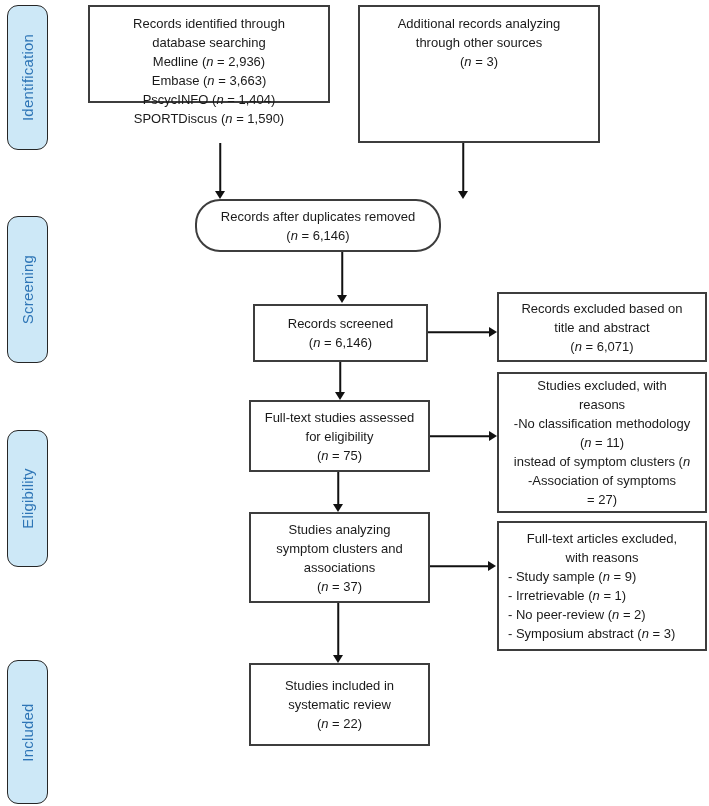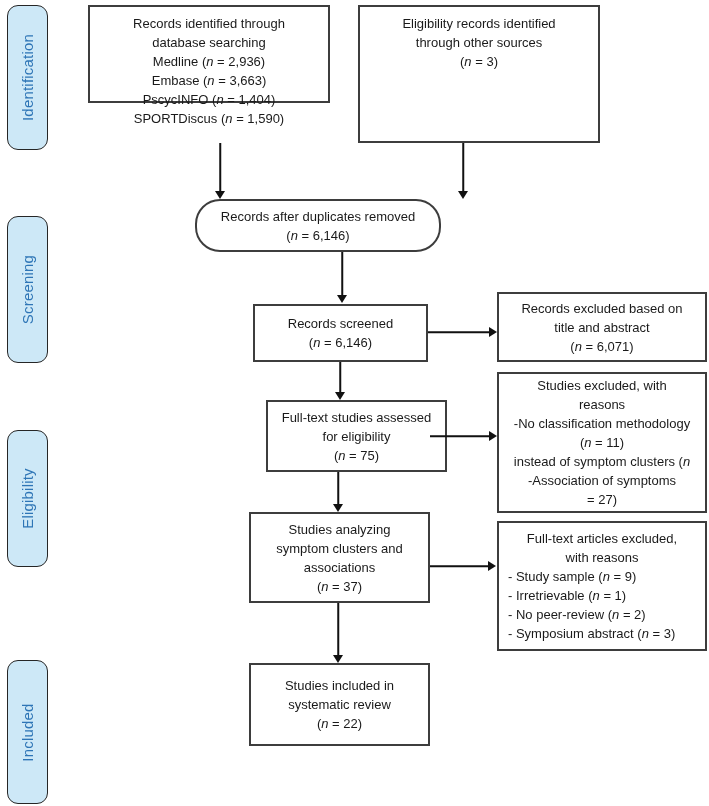--- a/index.html
+++ b/index.html
@@ -105,42 +105,42 @@
   <div class="box top" style="left:88px; top:5px; width:242px; height:98px;">
       <div class="line">Records identified through</div>
       <div class="line">database searching</div>
       <div class="line">Medline (<i>n</i> = 2,936)</div>
       <div class="line">Embase (<i>n</i> = 3,663)</div>
       <div class="line">PscycINFO (<i>n</i> = 1,404)</div>
       <div class="line">SPORTDiscus (<i>n</i> = 1,590)</div>
     </div>
 
   <div class="box top" style="left:358px; top:5px; width:242px; height:138px;">
-      <div class="line">Eligibility records identified</div>
+      <div class="line">Additional records analyzing</div>
       <div class="line">through other sources</div>
       <div class="line">(<i>n</i> = 3)</div>
     </div>
 
   <div class="box" style="left:195px; top:199px; width:246px; height:53px;border-radius:25px;">
       <div class="line">Records after duplicates removed</div>
       <div class="line">(<i>n</i> = 6,146)</div>
     </div>
 
   <div class="box" style="left:253px; top:304px; width:175px; height:58px;">
       <div class="line">Records screened</div>
       <div class="line">(<i>n</i> = 6,146)</div>
     </div>
 
   <div class="box" style="left:497px; top:292px; width:210px; height:70px;">
       <div class="line">Records excluded based on</div>
       <div class="line">title and abstract</div>
       <div class="line">(<i>n</i> = 6,071)</div>
     </div>
 
-  <div class="box" style="left:266px; top:400px; width:181px; height:72px;">
+  <div class="box" style="left:249px; top:400px; width:181px; height:72px;">
       <div class="line">Full-text studies assessed</div>
       <div class="line">for eligibility</div>
       <div class="line">(<i>n</i> = 75)</div>
     </div>
 
   <div class="box" style="left:497px; top:372px; width:210px; height:141px;">
       <div class="line">Studies excluded, with</div>
       <div class="line">reasons</div>
       <div class="line">-No classification methodology</div>
       <div class="line">(<i>n</i> = 11)</div>

